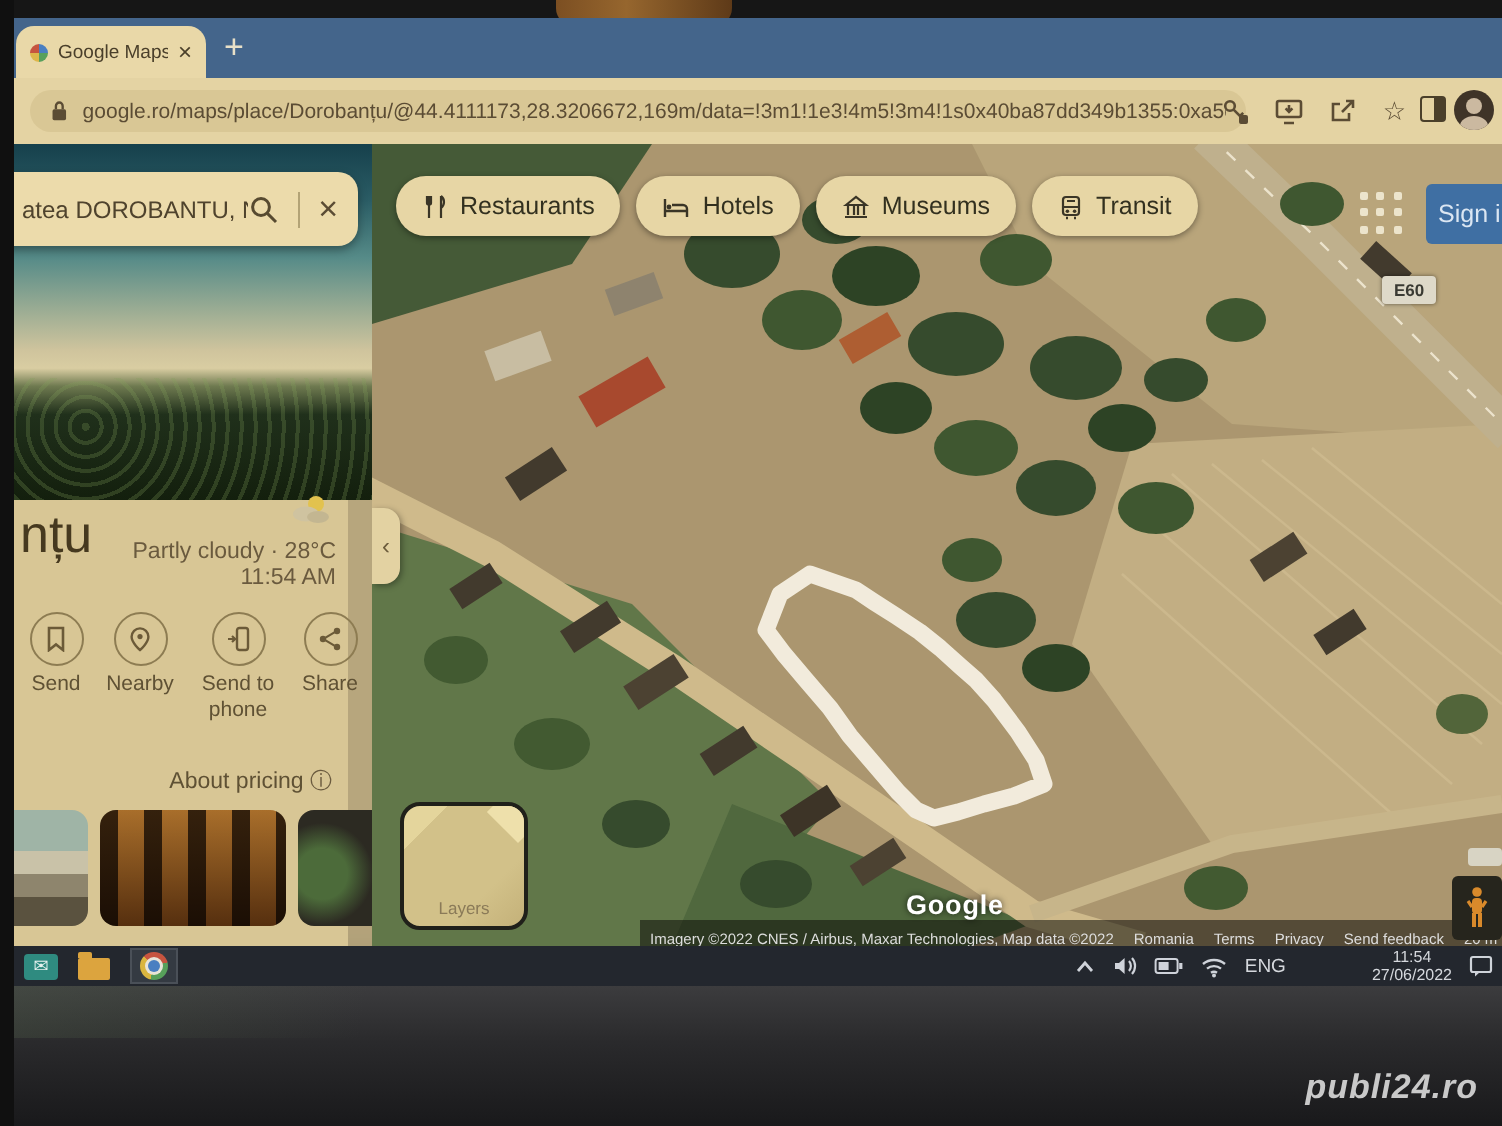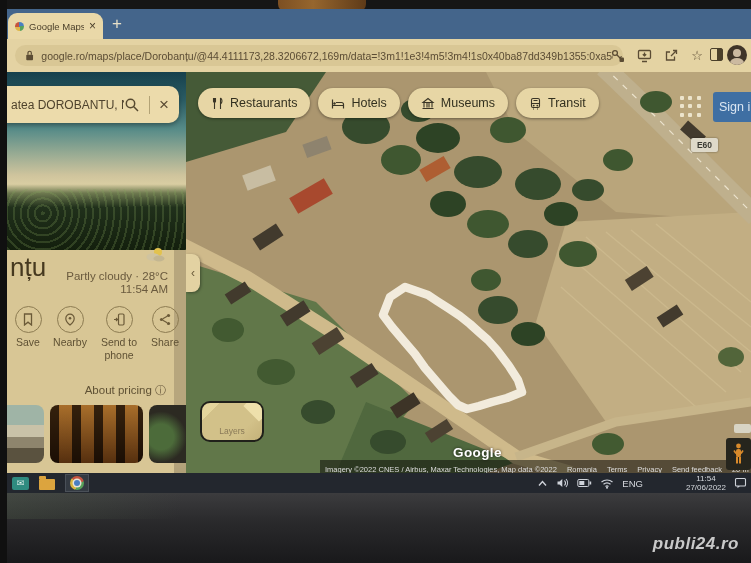--- a/index.html
+++ b/index.html
@@ -82,21 +82,21 @@
   .chip-label { font-size:12.5px; color:#32301f; white-space:nowrap; }
   .apps-grid { position:absolute; left:494px; top:24px; width:22px; height:22px;
     display:grid; grid-template-columns:repeat(3,1fr); gap:3px; }
   .apps-grid i { width:4px; height:4px; background:#ece4cc; border-radius:1px; }
   .sign-in { position:absolute; left:527px; top:20px; width:38px; height:30px; background:#3f6fa3;
     border-radius:3px 0 0 3px; color:#dbe6f2; font-size:12.5px; display:flex; align-items:center;
     padding-left:6px; overflow:hidden; white-space:nowrap; }
   .collapse-tab { position:absolute; left:0; top:182px; width:14px; height:38px; background:#e3d2a2;
     border-radius:0 8px 8px 0; display:flex; align-items:center; justify-content:center;
     font-size:12px; color:#6b5b3b; box-shadow:1px 1px 3px rgba(0,0,0,.35); }
-  .layers { position:absolute; left:14px; top:329px; width:64px; height:41px; border:2px solid #20201a;
+  .layers { position:absolute; left:14px; top:329px; width:64px; height:64px; border:2px solid #20201a;
     border-radius:10px; background:linear-gradient(135deg,#e4d59c 0 18%,#d2c189 18% 70%,#c4b179 100%); overflow:hidden; }
   .layers::before { content:""; position:absolute; right:-8px; top:-8px; width:22px; height:22px;
     background:#eee0ab; transform:rotate(45deg); }
   .layers-label { position:absolute; left:0; bottom:4px; width:100%; text-align:center;
     font-size:8.5px; color:#8a7a58; }
   .badge-e60 { position:absolute; left:505px; top:66px; width:27px; height:14px; background:#ded9c9;
     border-radius:2px; font-size:8.5px; font-weight:bold; color:#3a3a33; display:flex;
     align-items:center; justify-content:center; box-shadow:0 0 2px rgba(0,0,0,.5); }
   .google-logo { position:absolute; left:267px; top:373px; font-size:13.5px; font-weight:bold;
     color:#fff; letter-spacing:.4px; text-shadow:0 0 3px rgba(0,0,0,.7); }
@@ -206,21 +206,21 @@
         <div class="weather-line">Partly cloudy · 28°C</div>
         <div class="weather-time">11:54 AM</div>
 
         <div class="actions">
           <div class="action">
             <span class="action-circle">
               <svg width="12" height="13" viewBox="0 0 12 13">
                   <path d="M2.5 1h7v11L6 9.2 2.5 12z" stroke="#6b5a38" stroke-width="1.3" fill="none"></path>
                 </svg>
             </span>
-            <span class="action-label">Save</span>
+            <span class="action-label">Send</span>
           </div>
           <div class="action">
             <span class="action-circle">
               <svg width="12" height="13" viewBox="0 0 12 13">
                   <path d="M6 1.2a4.2 4.2 0 0 1 4.2 4.2C10.2 8.4 6 12 6 12S1.8 8.4 1.8 5.4A4.2 4.2 0 0 1 6 1.2z" stroke="#6b5a38" stroke-width="1.2" fill="none"></path>
                   <circle cx="6" cy="5.3" r="1.3" fill="#6b5a38"></circle>
                 </svg>
             </span>
             <span class="action-label">Nearby</span>
           </div>

